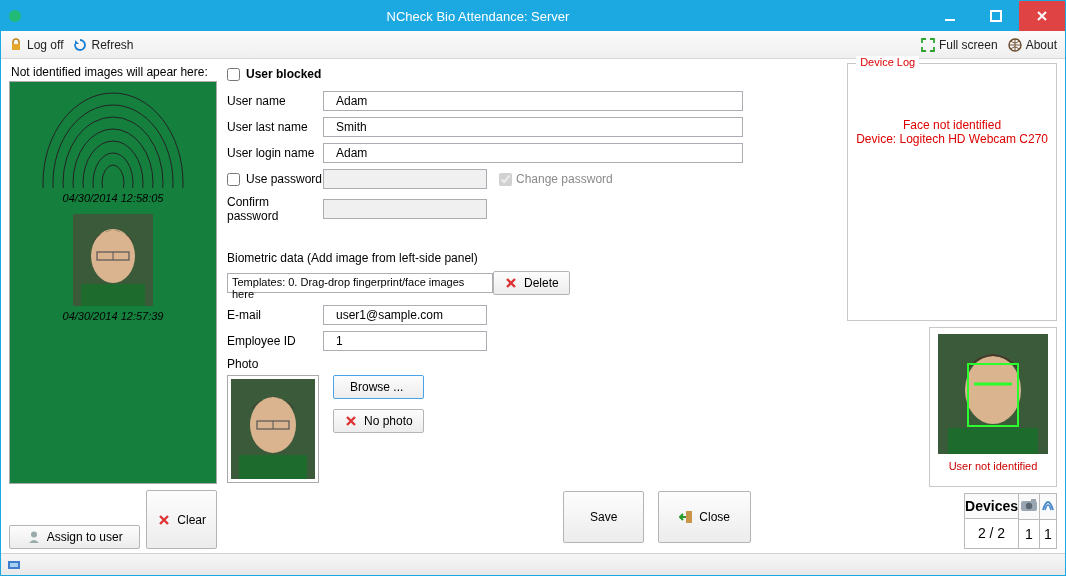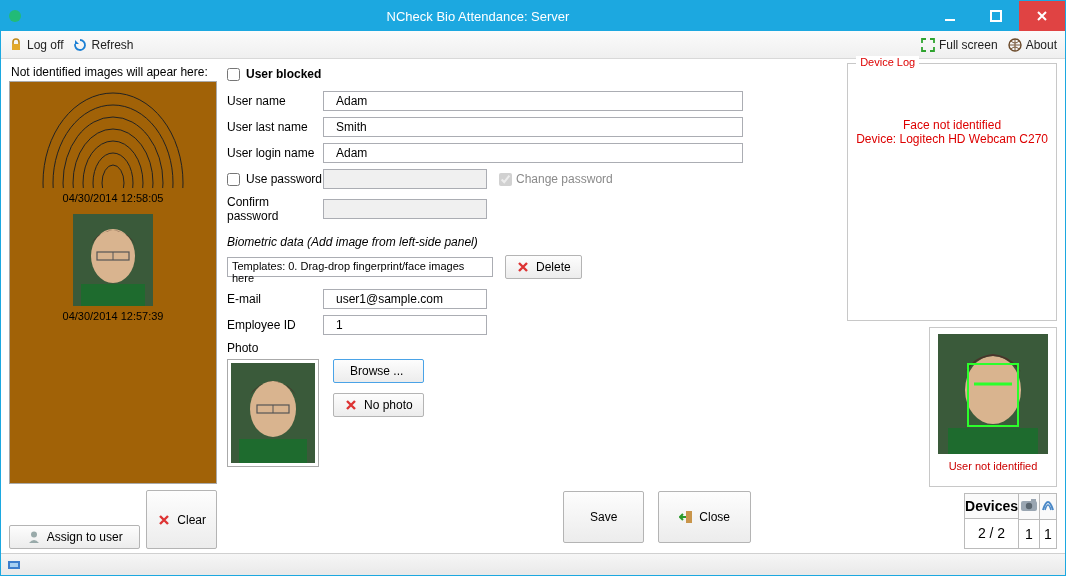--- a/index.html
+++ b/index.html
@@ -11,37 +11,37 @@
 .titlebar .btns { display:flex; height:100%; }
 .titlebar .tb { width:46px; display:flex; align-items:center; justify-content:center; color:#fff; }
 .titlebar .tb.close { background:#e04343; }
 .toolbar { height:28px; background:linear-gradient(#fbfbfb,#efefef); border-bottom:1px solid #d8d8d8; display:flex; align-items:center; padding:0 8px; gap:10px; }
 .toolbar .sp { flex:1; }
 .tbtn { display:flex; align-items:center; gap:4px; cursor:pointer; color:#222; }
 .ico { width:14px; height:14px; display:inline-block; }
 .body { flex:1; display:flex; padding:4px 8px 4px 8px; gap:6px; }
 .col-left { width:208px; display:flex; flex-direction:column; }
 .col-left .hdr { padding:2px 0 2px 2px; }
-.thumb-list { flex:1; border:1px solid #aaa; background:#a16207; overflow-y:scroll; padding:6px 2px; }
+.thumb-list { flex:1; border:1px solid #aaa; background:#15803d; overflow-y:scroll; padding:6px 2px;font-style:italic; }
 .thumb { text-align:center; margin-bottom:10px; }
 .thumb svg { display:block; margin:0 auto; }
 .thumb .ts { font-size:11px; margin-top:4px; }
 .left-btns { display:flex; gap:6px; margin-top:6px; }
 .btn { border:1px solid #b4b4b4; background:linear-gradient(#fdfdfd,#ececec); padding:4px 10px; display:flex; align-items:center; gap:6px; cursor:pointer; border-radius:2px; }
 .btn.flt { flex:1; justify-content:center;margin-top:35px; }
 .col-mid { flex:1; padding:4px 10px 0 4px; display:flex; flex-direction:column; }
 .chk-row { display:flex; align-items:center; gap:6px; font-weight:bold; margin-bottom:10px; }
 .frow { display:flex; align-items:center; margin-bottom:6px; }
 .frow label { width:96px; }
 .frow input[type=text], .frow input[type=password] { flex:1; border:1px solid #abadb3; padding:2px 12px; height:20px; }
 .frow input[disabled] { background:#f0f0f0; color:#888; }
 .frow .wide { max-width:420px; }
 .frow .short { max-width:164px; }
 .chg { display:flex; align-items:center; gap:4px; color:#8a8a8a; margin-left:12px; }
-.biorow { display:flex; align-items:center; gap:12px; margin-top:6px; }
+.biorow { display:flex; align-items:center; margin-top:6px; }
 .biobox { border:1px solid #abadb3; padding:2px 4px; height:20px; width:266px; background:#fff; font-size:11px; }
 .photo-row { display:flex; gap:14px; margin-top:4px; }
 .photo-frame { width:92px; height:108px; border:1px solid #aaa; padding:3px; background:#fff; }
 .browse-col { display:flex; flex-direction:column; gap:10px; }
 .browse-btn { border:1px solid #4aa3e7; padding:4px 16px; background:linear-gradient(#fdfdfd,#ececec); }
 .mid-footer { margin-top:auto; display:flex; justify-content:flex-end; gap:14px; padding-bottom:6px; padding-right:6px; }
 .col-right { width:284px; display:flex; flex-direction:column; gap:6px;align-items:flex-end; }
 .gbox { border:1px solid #c8c8c8; position:relative; padding:10px 8px 8px 8px; }
 .gbox .gtitle { position:absolute; top:-8px; left:8px; background:#fff; padding:0 4px; font-size:11px; }
 .devlog { flex:1; min-height:254px; text-align:center; color:#d00; font-size:11px; display:flex; flex-direction:column; justify-content:flex-start; padding-top:54px; }
@@ -210,21 +210,21 @@
         <div class="chg">
           <input type="checkbox" checked="" disabled="" style="">
           <span>Change password</span>
         </div>
       </div>
       <div class="frow">
         <label>Confirm password</label>
         <input type="password" class="short" disabled="" style="">
       </div>
 
-      <div style="margin-top:6px;font-style:italic;">Biometric data (Add image from left-side panel)</div>
+      <div style="margin-top:22px;">Biometric data (Add image from left-side panel)</div>
       <div class="biorow">
         <div class="biobox">Templates: 0. Drag-drop fingerprint/face images here</div>
         <div class="btn">
           <span class="ico"><svg viewBox="0 0 14 14">
                 <path d="M3 3 L11 11 M11 3 L3 11" stroke="#d33" stroke-width="2.4"></path>
               </svg></span>
           <span>Delete</span>
         </div>
       </div>
 

